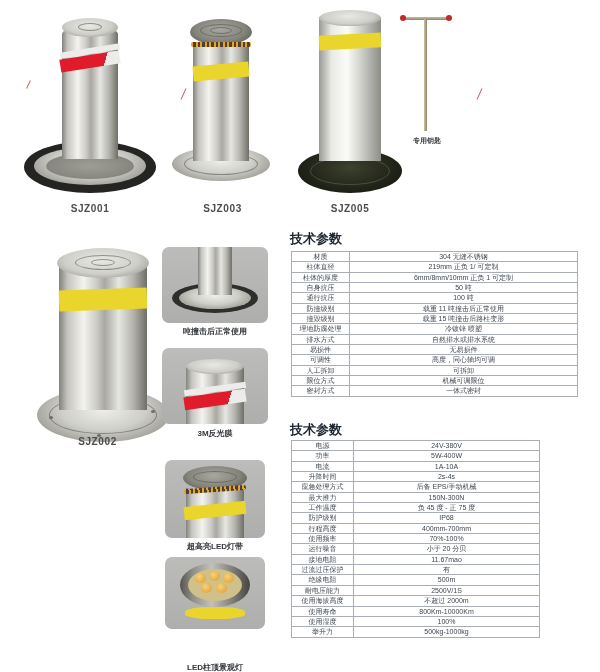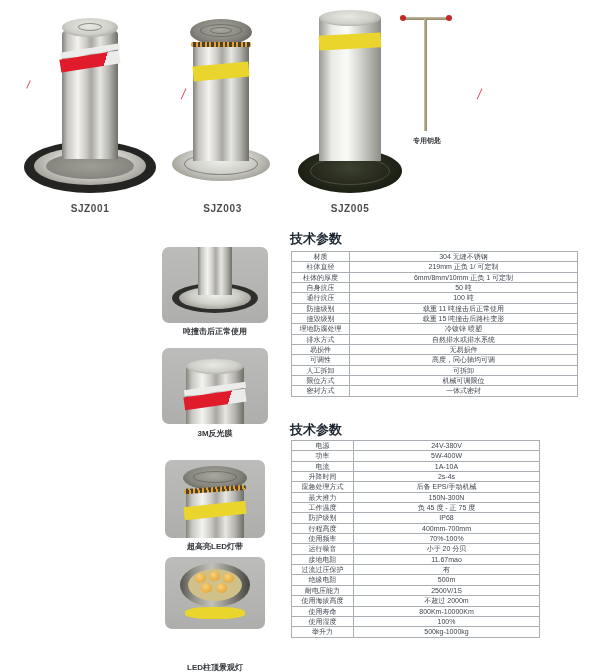--- a/index.html
+++ b/index.html
@@ -84,20 +84,33 @@
     <div class="abs ellipse" style="left:48px;top:10px;width:6px;height:6px;background:#c22a2a;"></div>
     <div class="abs" style="left:26px;top:14px;width:3px;height:112px;background:linear-gradient(90deg,#cfc3a5,#8f8468);"></div>
     <div class="abs key-label" style="left:0;top:131px;width:58px;">专用钥匙</div>
   </div>
 
 
   <div class="abs watermark" style="left:28px;top:80px;"></div>
   <div class="abs watermark" style="left:183px;top:88px;height:12px;"></div>
   <div class="abs watermark" style="left:479px;top:88px;height:12px;"></div>
 
+  <div class="abs" style="left:25px;top:240px;width:145px;height:215px;">
+    <div class="abs ellipse flange" style="left:12px;top:148px;width:132px;height:54px;"></div>
+    <div class="abs ring-line" style="left:24px;top:156px;width:108px;height:38px;"></div>
+    <div class="abs bolt" style="left:24px;top:176px;"></div>
+    <div class="abs bolt" style="left:126px;top:170px;"></div>
+    <div class="abs bolt" style="left:72px;top:194px;"></div>
+    <div class="abs steel" style="left:34px;top:24px;width:88px;height:146px;"></div>
+    <div class="abs ellipse cap-flat" style="left:32px;top:8px;width:92px;height:30px;"></div>
+    <div class="abs ring-line" style="left:50px;top:15px;width:56px;height:15px;"></div>
+    <div class="abs ring-line" style="left:66px;top:19px;width:24px;height:7px;"></div>
+    <div class="abs" style="left:34px;top:49px;width:88px;height:21px;background:#e9d52c;transform:rotate(-2deg);"></div>
+    <div class="abs model-label" style="left:0;top:196px;width:145px;">SJZ002</div>
+  </div>
 
   <div class="abs detail-card" style="left:162px;top:247px;width:106px;height:76px;">
     <div class="abs ellipse" style="left:10px;top:36px;width:86px;height:30px;background:#2e2e2c;"></div>
     <div class="abs ellipse flange" style="left:17px;top:40px;width:72px;height:22px;"></div>
     <div class="abs steel" style="left:36px;top:0;width:34px;height:48px;"></div>
   </div>
   <div class="abs cap-label" style="left:152px;top:326px;width:126px;">吨撞击后正常使用</div>
 
   <div class="abs detail-card" style="left:162px;top:348px;width:106px;height:76px;">
     <div class="abs steel" style="left:24px;top:18px;width:58px;height:58px;"></div>

